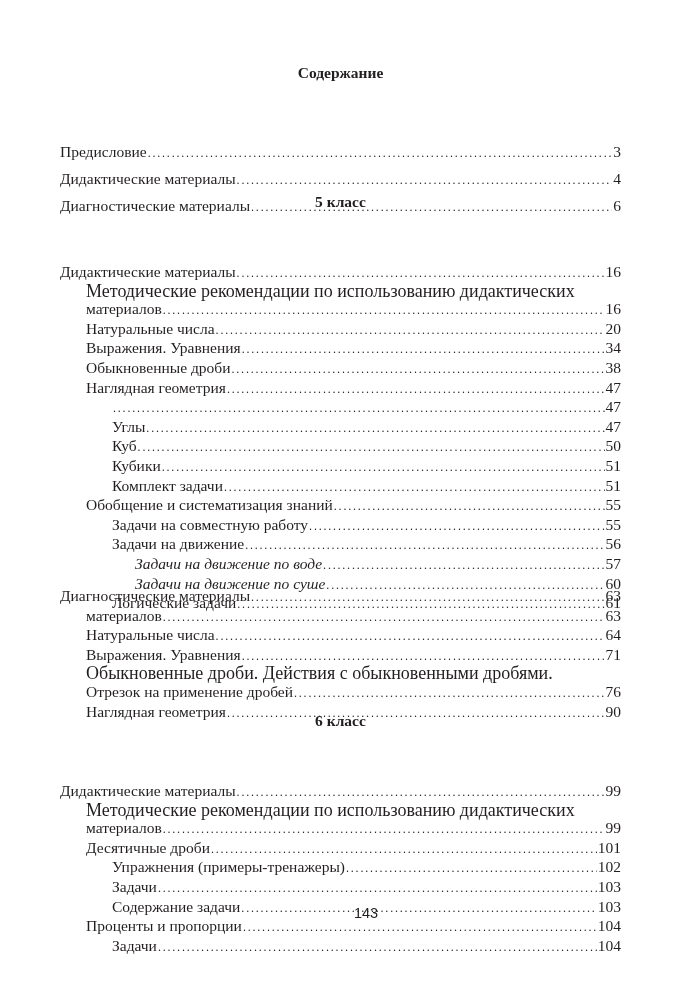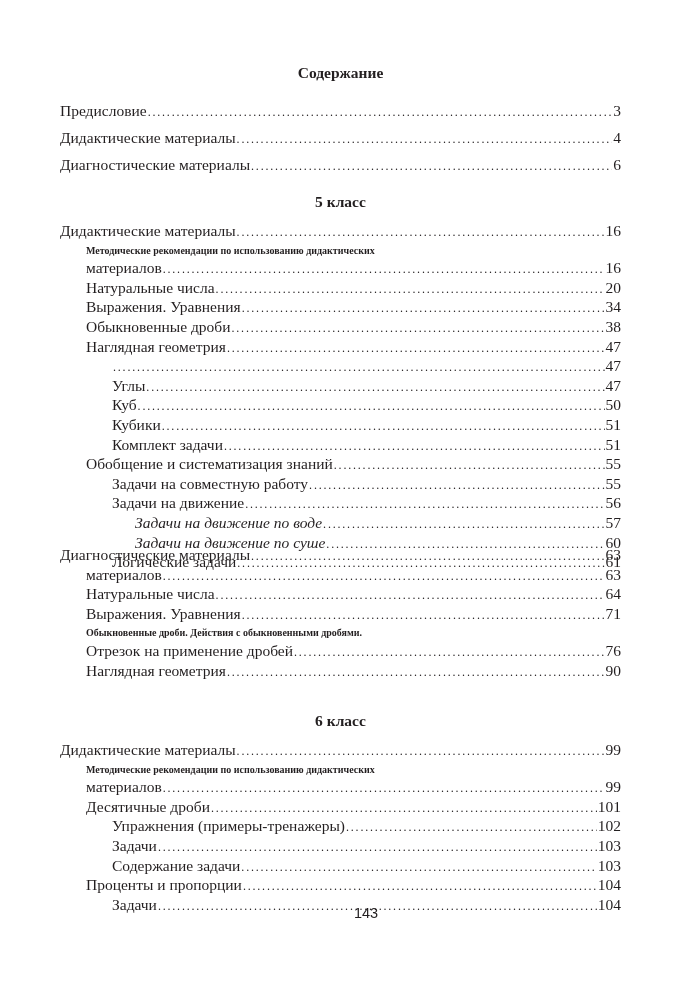--- a/index.html
+++ b/index.html
@@ -1,29 +1,29 @@
 <!DOCTYPE html>
 <html><head>
 <meta charset="utf-8">
 <style>
   html, body { margin: 0; padding: 0; background: #ffffff; }
   body { width: 700px; height: 1000px; position: relative; overflow: hidden;
          font-family: "Liberation Serif", "DejaVu Serif", serif; color: #231f20; }
   .page { position: absolute; left: 60px; top: 0; width: 561px; }
   .heading { position: absolute; left: 0; width: 561px; text-align: center;
              font-weight: bold; font-size: 15.5px; }
-  .toc { position: absolute; left: 0; width: 561px; }
+  .toc { position: absolute; left: 0; width: 561px; margin-top: 41px; }
   .row { display: flex; align-items: baseline; font-size: 15.5px; line-height: 17.6px;
          white-space: nowrap; }
   .row .label { flex: 0 0 auto; }
   .row .dots { flex: 1 1 auto; overflow: hidden; margin: 0 1px; letter-spacing: 2.6px;
                font-size: 12px; }
   .row .dots::before { content: ". . . . . . . . . . . . . . . . . . . . . . . . . . . . . . . . . . . . . . . . . . . . . . . . . . . . . . . . . . . . . . . . . . . . . . . . . . . . . . . . . . . . . . . . . . . . . . . . . . . . . . . . . . . . . . . . . . . . . . . . . . . . . . . . . . . . . . . . . . . . . . . . ."; letter-spacing: 0; word-spacing: -1.2px; }
   .row .page-num { flex: 0 0 auto; }
-  .wrap-line { font-size: 10px; line-height: 17.6px; white-space: nowrap; font-weight: bold; }
+  .wrap-line { font-size: 18px; line-height: 17.6px; white-space: nowrap; }
   .l0 { padding-left: 0; }
   .l1 { padding-left: 26px; }
   .l2 { padding-left: 52px; }
   .l3 { padding-left: 75px; }
   .italic .label { font-style: italic; }
   .top-toc .row { line-height: 25px; }
   .folio { position: absolute; left: 16px; width: 700px; top: 905px; text-align: center;
            font-family: "Liberation Sans", "DejaVu Sans", sans-serif; font-size: 14.5px; }
 </style>
 </head>

